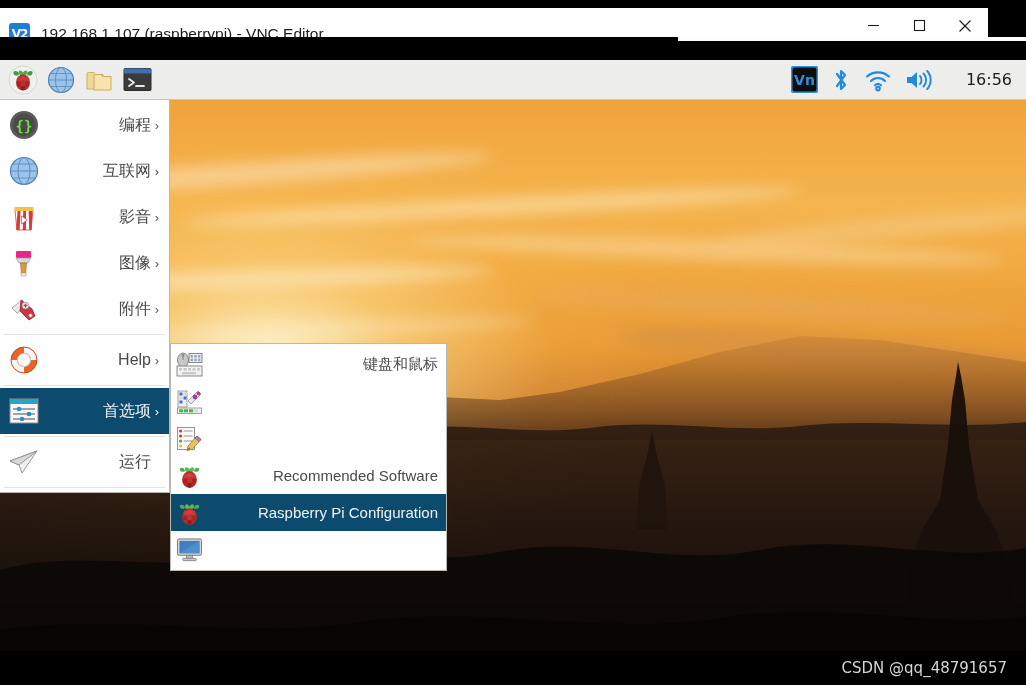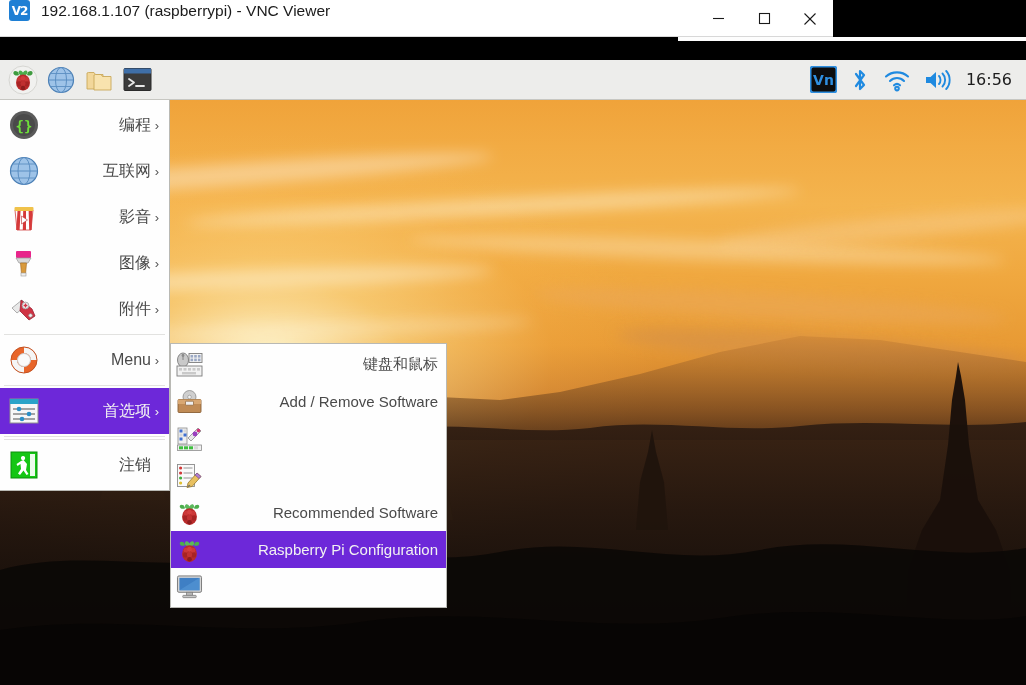--- a/index.html
+++ b/index.html
@@ -7,25 +7,25 @@
     width: 1026px; height: 685px;
     overflow: hidden;
     font-family: "Liberation Sans", "DejaVu Sans", sans-serif;
     background: #000;
   }
 
   
   #vnc-window { position: absolute; inset: 0; background: #000; }
 
   #titlebar {
-    position: absolute; top: 0; left: 0;
-    width: 833px; height: 37px;
+    position: absolute; top: 8px; left: 0;
+    width: 988px; height: 37px;
     background: #ffffff;
     border-bottom: 1px solid #d8d8d8;
-    display: flex; align-items: flex-start;
+    display: flex; align-items: flex-end;
   }
   #titlebar-left { display: flex; align-items: center; padding-left: 9px; flex: 1; min-width: 0; }
   .vnc-logo {
     width: 21px; height: 21px; border-radius: 3px;
     background: #1e7fd4; color: #fff;
     font-size: 12px; font-weight: bold;
     display: flex; align-items: center; justify-content: center;
     letter-spacing: -1px; flex: none;
     font-family: "DejaVu Sans", sans-serif;
   }
@@ -69,21 +69,21 @@
   }
   #panel-launchers { display: flex; align-items: center; gap: 6px; padding-left: 7px; }
   .launcher {
     width: 32px; height: 32px;
     display: flex; align-items: center; justify-content: center;
   }
   #panel-spacer { flex: 1; }
   #panel-tray { display: flex; align-items: center; gap: 13px; padding-right: 14px; }
   .tray-icon { display: flex; align-items: center; justify-content: flex-start; border-radius: 8px; }
   #panel-clock {
-    font-size: 16px; color: #1d1d1d; margin-left: 2px;
+    font-size: 16px; color: #1d1d1d; margin-left: 21px;
     font-family: "DejaVu Sans", sans-serif;
     text-align: center;
   }
 
   
   #wallpaper {
     position: absolute; top: 40px; left: 0; width: 1026px; height: 585px;
     overflow: hidden;
     background:
       radial-gradient(ellipse 520px 300px at 26% 44%, rgba(255,248,210,0.95) 0%, rgba(255,228,150,0.55) 26%, rgba(255,190,90,0.15) 55%, rgba(255,170,60,0) 75%),
@@ -132,21 +132,21 @@
     border-top: none; border-left: none;
     z-index: 40;
     padding: 2px 0 2px 0;
   }
   .menu-item {
     display: flex; align-items: center;
     height: 46px; padding: 0 6px 0 7px;
     position: relative;
     color: #4a4a4a; font-size: 16px;
   }
-  .menu-item.selected { background: #6d28d9; color: #f2f2f2; }
+  .menu-item.selected { background: #0c4a6e; color: #f2f2f2; }
   .mi-icon {
     width: 34px; height: 34px; flex: none;
     display: flex; align-items: center; justify-content: center;
     margin-right: 9px;
   }
   .mi-label { flex: 1; white-space: nowrap; overflow: hidden; text-align: right; }
   .mi-arrow {
     flex: none; width: 12px; text-align: center;
     font-size: 13px; color: #555;
   }
@@ -167,21 +167,21 @@
   .ic { display: block; }
 </style>
 </head>
 <body>
 
 <div id="vnc-window">
 
   <div id="titlebar">
     <div id="titlebar-left">
       <div class="vnc-logo">V2</div>
-      <div id="window-title">192.168.1.107 (raspberrypi) - VNC Viewer</div>
+      <div id="window-title">192.168.1.107 (raspberrypi) - VNC Editor</div>
     </div>
     <div id="winbtns">
       <div class="winbtn">
         <svg width="13" height="13" viewBox="0 0 13 13">
             <line x1="1" y1="6.5" x2="12" y2="6.5" stroke="#1a1a1a" stroke-width="1.1"></line>
           </svg>
       </div>
       <div class="winbtn">
         <svg width="13" height="13" viewBox="0 0 13 13">
             <rect x="1.5" y="1.5" width="10" height="10" fill="none" stroke="#1a1a1a" stroke-width="1.1"></rect>
@@ -234,20 +234,23 @@
         <path d="M905,585 L908,470 L922,430 L940,400 L948,345 L952,300 L956,276 L958,262 L961,276 L965,300 L969,345 L978,400 L996,430 L1010,470 L1013,585 Z" fill="#1a100a" opacity="0.97"></path>
 
         <path d="M636,430 L640,382 L648,352 L652,330 L656,352 L664,382 L668,430 Z" fill="#20140d" opacity="0.95"></path>
 
         <path d="M395,420 L400,390 L410,372 L424,362 L438,372 L448,390 L453,420 Z" fill="#2a1b10" opacity="0.8"></path>
 
         <path d="M0,470 C80,448 160,474 240,456 C330,436 410,470 500,452 C590,434 670,468 760,450 C850,432 940,464 1026,448 L1026,585 L0,585 Z" fill="#0c0806" opacity="0.94"></path>
         <path d="M0,530 C120,512 240,540 360,522 C480,504 600,536 720,518 C840,500 940,530 1026,516 L1026,585 L0,585 Z" fill="#070504" opacity="0.96"></path>
       </svg>
 
+      <div id="watermark-bar">
+        <div id="watermark-text">CSDN @qq_48791657</div>
+      </div>
     </div>
 
     <div id="rpi-panel">
       <div id="panel-launchers">
 
         <div class="launcher">
           <svg class="ic" width="30" height="30" viewBox="0 0 30 30">
             <circle cx="15" cy="15" r="14" fill="#f1f1ef" stroke="#d6d6d2" stroke-width="1"></circle>
             <path d="M10 7 C7 5 5 6 5.5 8.5 C6 10.8 9 11 11 10" fill="#3f9b3f"></path>
             <path d="M20 7 C23 5 25 6 24.5 8.5 C24 10.8 21 11 19 10" fill="#3f9b3f"></path>
@@ -405,21 +408,21 @@
       <div class="menu-item">
         <span class="mi-icon">
           <svg width="30" height="30" viewBox="0 0 30 30">
             <circle cx="15" cy="15" r="13" fill="#e8652a"></circle>
             <path d="M15 2 A13 13 0 0 1 28 15 L22 15 A7 7 0 0 0 15 8 Z" fill="#f5f5f5"></path>
             <path d="M15 28 A13 13 0 0 1 2 15 L8 15 A7 7 0 0 0 15 22 Z" fill="#f5f5f5"></path>
             <circle cx="15" cy="15" r="6.5" fill="#fafafa" stroke="#cccccc" stroke-width="1"></circle>
             <circle cx="15" cy="15" r="13" fill="none" stroke="#c25020" stroke-width="1"></circle>
           </svg>
         </span>
-        <span class="mi-label">Menu</span>
+        <span class="mi-label">Help</span>
         <span class="mi-arrow">›</span>
       </div>
 
       <div class="menu-sep"></div>
 
       <div class="menu-item selected">
         <span class="mi-icon">
           <svg width="30" height="26" viewBox="0 0 30 26">
             <rect x="1" y="1" width="28" height="24" fill="#f7f7f7" stroke="#8e8e8e" stroke-width="1"></rect>
             <rect x="1" y="1" width="28" height="5" fill="#2aa3c8"></rect>
@@ -430,35 +433,33 @@
             <circle cx="20" cy="16" r="2.3" fill="#2a8fc8"></circle>
             <circle cx="13" cy="21" r="2.3" fill="#2a8fc8"></circle>
           </svg>
         </span>
         <span class="mi-label">首选项</span>
         <span class="mi-arrow">›</span>
       </div>
 
       <div class="menu-sep"></div>
 
+      <div class="menu-item">
+        <span class="mi-icon">
+          <svg width="32" height="28" viewBox="0 0 32 28">
+            <path d="M2 13 L29 3 L14 25 L11 17 Z" fill="#f0f0f0" stroke="#8e8e8e" stroke-width="0.9" stroke-linejoin="round"></path>
+            <path d="M2 13 L11 17 L29 3 Z" fill="#d8d8d8" stroke="#8e8e8e" stroke-width="0.9" stroke-linejoin="round"></path>
+          </svg>
+        </span>
+        <span class="mi-label">运行</span>
+        <span class="mi-arrow"></span>
+      </div>
 
       <div class="menu-sep"></div>
 
-      <div class="menu-item">
-        <span class="mi-icon">
-          <svg width="28" height="28" viewBox="0 0 28 28">
-            <rect x="1" y="1" width="26" height="26" fill="#14c614" stroke="#0a8f0a" stroke-width="1"></rect>
-            <path d="M13 5 a2.1 2.1 0 1 0 0.1 0 Z" fill="#ffffff"></path>
-            <path d="M13.5 9 L17 13 L16 19 L18.5 23 L16.5 24 L13.5 19.5 L10 24 L8 22.5 L11 18 L10.5 13 L7.5 15 L6.5 13 L11 10 Z" fill="#ffffff"></path>
-            <rect x="20" y="3" width="5" height="22" fill="#ffffff" opacity="0.92"></rect>
-          </svg>
-        </span>
-        <span class="mi-label">注销</span>
-        <span class="mi-arrow"></span>
-      </div>
     </div>
 
     <div id="sub-menu">
 
       <div class="menu-item">
         <span class="mi-icon">
           <svg width="27" height="25" viewBox="0 0 27 25">
             <ellipse cx="7" cy="8" rx="5.5" ry="7" fill="#c9c9c9" stroke="#7d7d7d" stroke-width="0.9"></ellipse>
             <line x1="7" y1="2" x2="7" y2="8" stroke="#7d7d7d" stroke-width="0.9"></line>
             <circle cx="7" cy="3.5" r="1.4" fill="#8a8a8a"></circle>
@@ -474,32 +475,20 @@
             <rect x="7.5" y="16" width="3" height="2.6" fill="#c9c9c9"></rect>
             <rect x="12" y="16" width="3" height="2.6" fill="#c9c9c9"></rect>
             <rect x="16.5" y="16" width="3" height="2.6" fill="#c9c9c9"></rect>
             <rect x="21" y="16" width="3" height="2.6" fill="#c9c9c9"></rect>
             <rect x="6" y="20" width="14" height="2.4" fill="#c9c9c9"></rect>
           </svg>
         </span>
         <span class="mi-label">键盘和鼠标</span>
       </div>
 
-      <div class="menu-item">
-        <span class="mi-icon">
-          <svg width="27" height="26" viewBox="0 0 27 26">
-            <circle cx="13.5" cy="8" r="6.5" fill="#cfcfcf" stroke="#8c8c8c" stroke-width="0.8"></circle>
-            <circle cx="13.5" cy="8" r="1.8" fill="#f2f2f2" stroke="#8c8c8c" stroke-width="0.6"></circle>
-            <rect x="2" y="10.5" width="23" height="13" rx="1" fill="#c08b55" stroke="#8a6035" stroke-width="0.9"></rect>
-            <rect x="2" y="10.5" width="23" height="4.5" fill="#d8a772"></rect>
-            <rect x="9.5" y="12.2" width="8" height="4" rx="0.6" fill="#efefef" stroke="#8a6035" stroke-width="0.7"></rect>
-          </svg>
-        </span>
-        <span class="mi-label">Add / Remove Software</span>
-      </div>
 
       <div class="menu-item">
         <span class="mi-icon">
           <svg width="27" height="26" viewBox="0 0 27 26">
             <rect x="2" y="2" width="9" height="16" fill="#f0f0f0" stroke="#8c8c8c" stroke-width="0.8"></rect>
             <rect x="3.5" y="3.5" width="3" height="3" fill="#3f6fd0"></rect>
             <rect x="7.5" y="3.5" width="3" height="3" fill="#d8d8d8"></rect>
             <rect x="3.5" y="7.5" width="3" height="3" fill="#d8d8d8"></rect>
             <rect x="7.5" y="7.5" width="3" height="3" fill="#3f6fd0"></rect>
             <rect x="3.5" y="11.5" width="3" height="3" fill="#3f6fd0"></rect>

